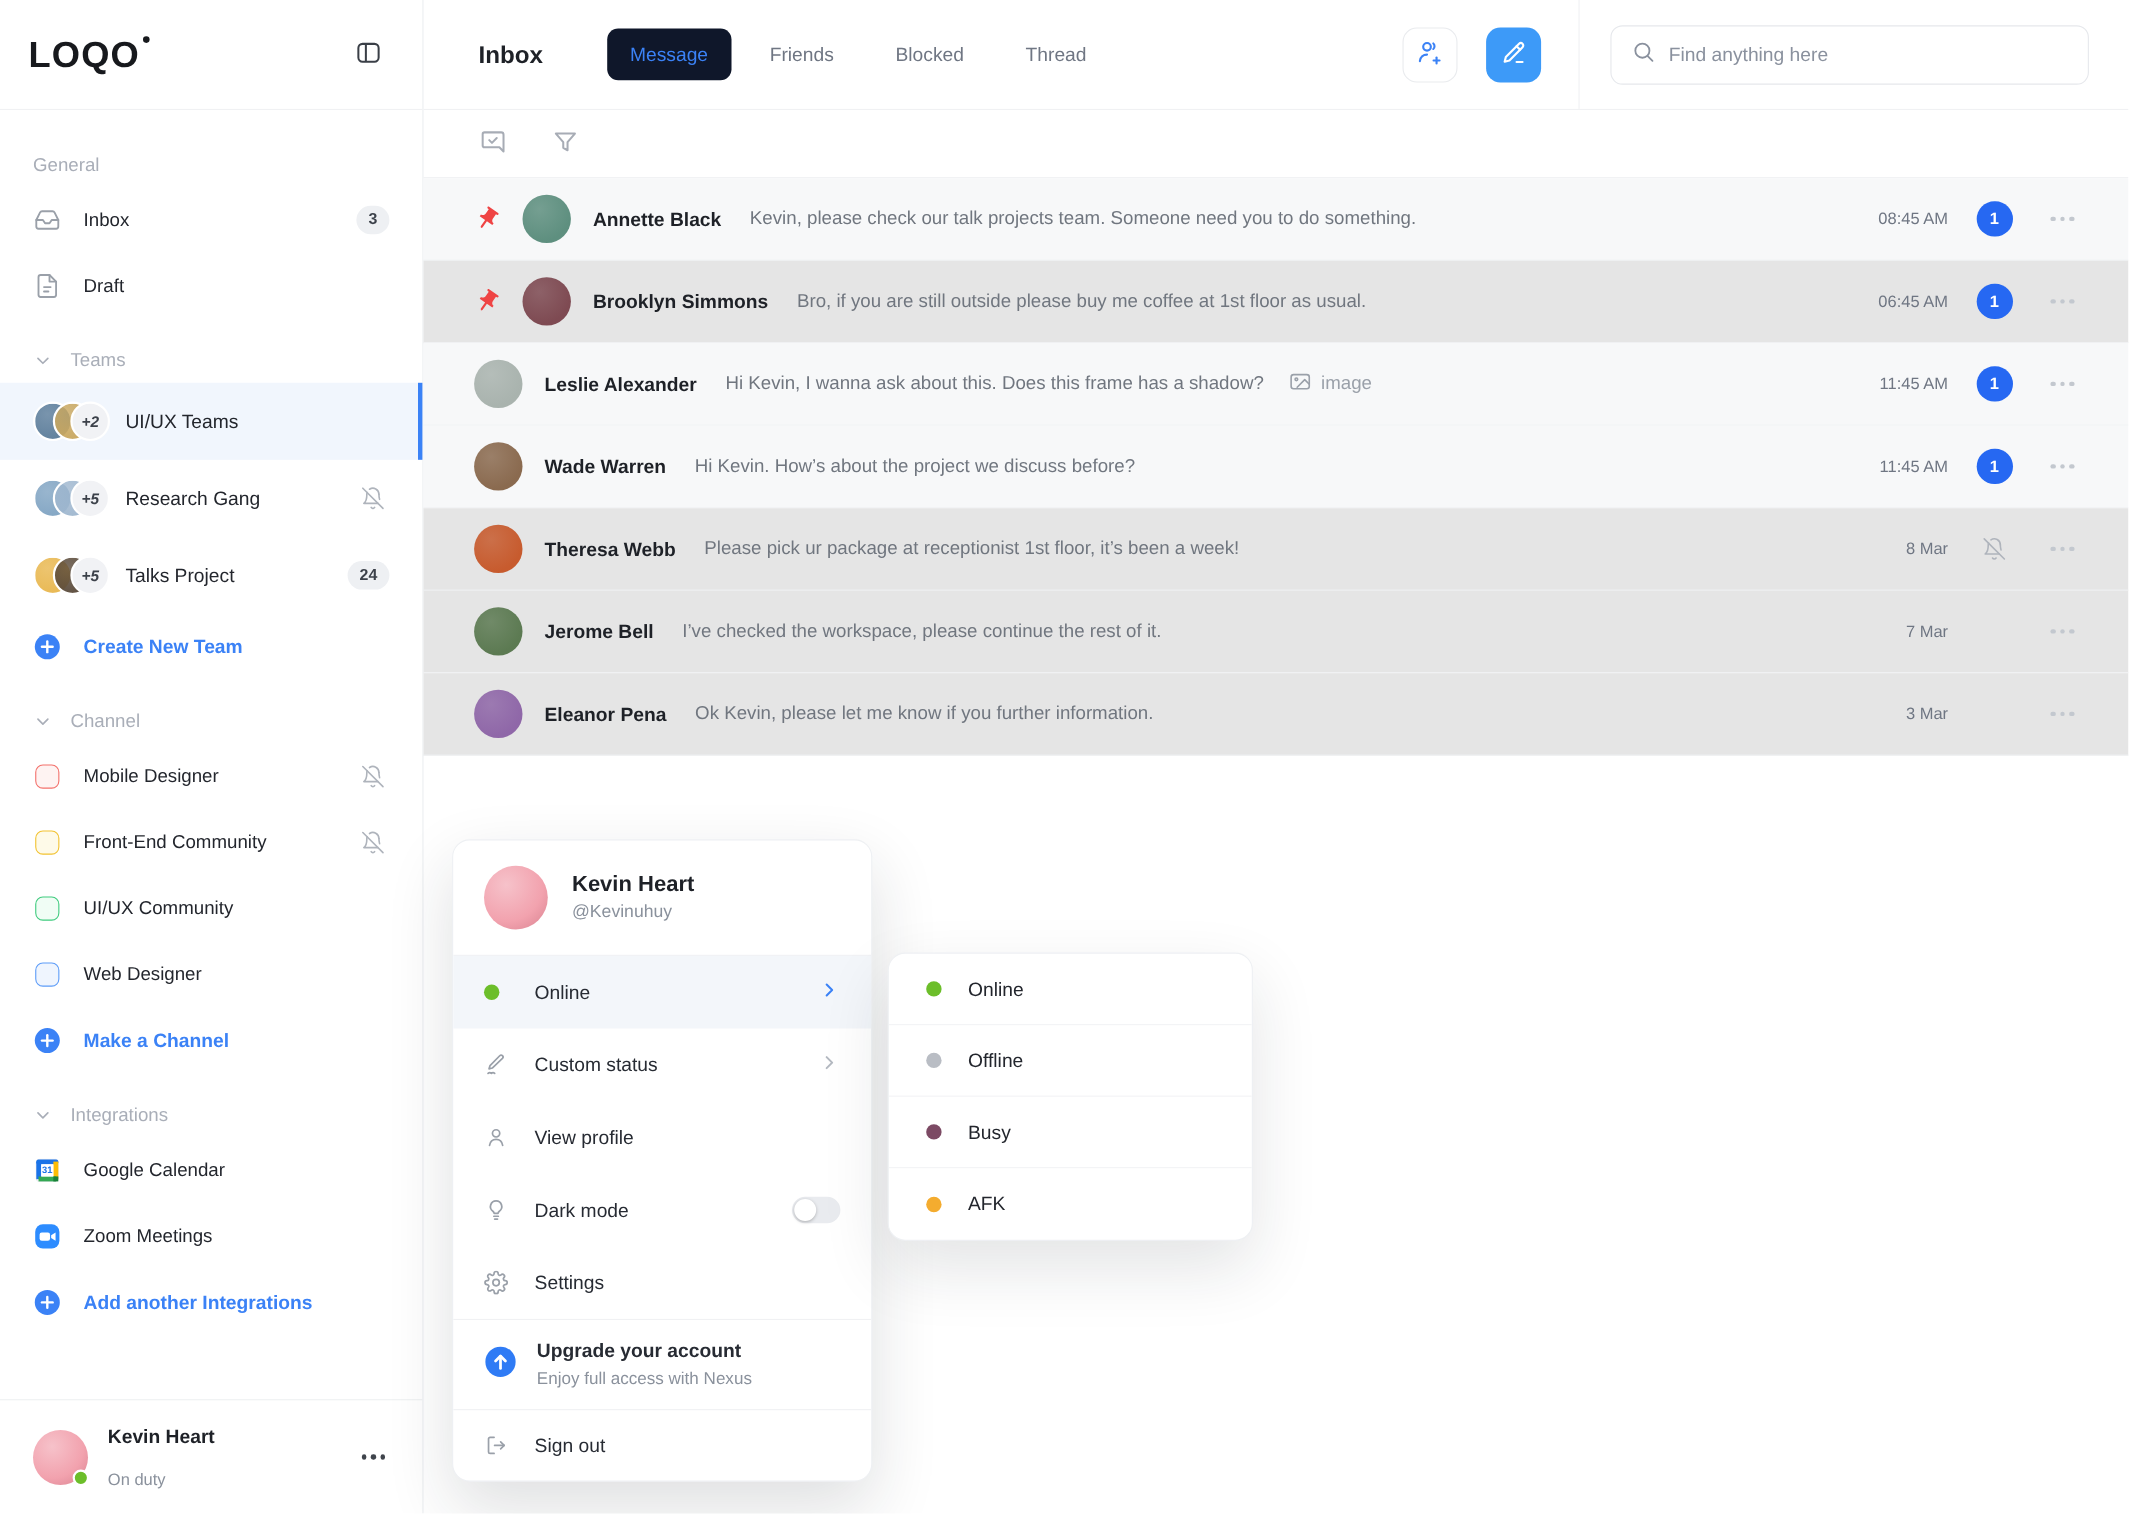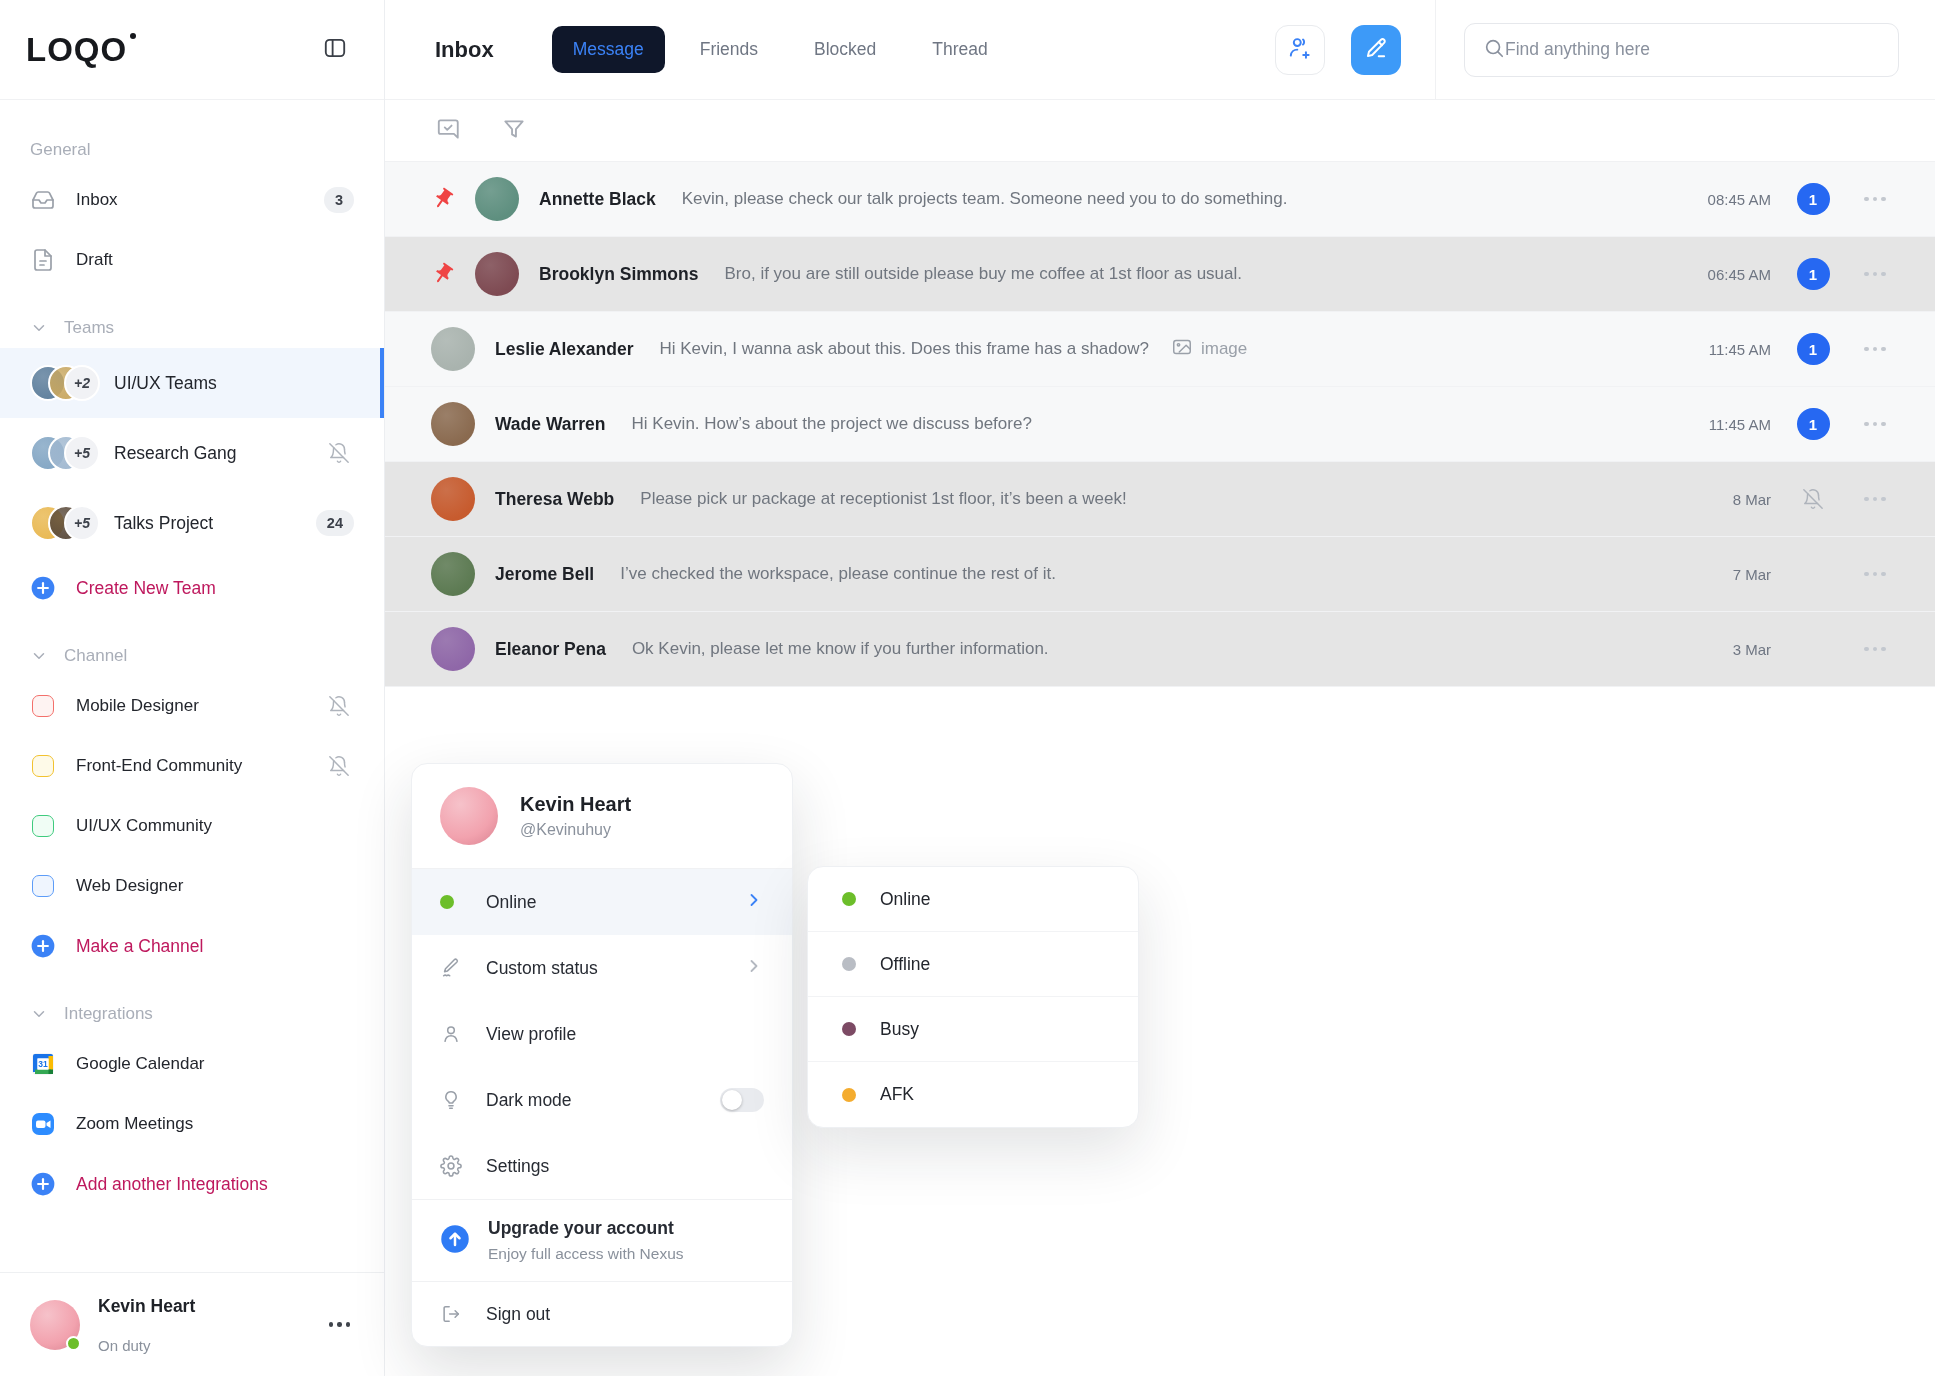--- a/index.html
+++ b/index.html
@@ -26,21 +26,21 @@
   .team-item.active { background:#F1F6FD; }
   .team-item.active::after { content:""; position:absolute; right:-1px; top:0; width:5px; height:100%; background:#3B82F6; }
   .tav-cluster { position:relative; width:68px; height:40px; margin-right:16px; }
   .tav { position:absolute; top:2px; width:36px; height:36px; border-radius:50%; border:2px solid #fff; }
   .tav.a1 { left:0; }
   .tav.a2 { left:18px; }
   .plus-pill { position:absolute; left:34px; top:2px; width:36px; height:36px; border-radius:50%; background:#F1F2F5; border:2px solid #fff; display:flex; align-items:center; justify-content:center; font-size:14px; font-weight:bold; color:#3C414A; }
   .team-item .s-label { flex:1; font-size:17.5px; }
   .mute-slot { width:30px; display:flex; justify-content:center; }
   .swatch { width:22px; height:22px; border-radius:7px; border:1.8px solid; margin:0 22px 0 2px; }
-  .side-link { color:#be185d; font-weight:normal; font-size:17.5px; }
+  .side-link { color:#3b82f6; font-weight:bold; font-size:17.5px; }
   .side-link .s-icon { width:26px; display:flex; justify-content:center; margin-right:20px; }
   .side-user { height:104px; min-height:104px; border-top:1px solid #EEF0F2; display:flex; align-items:center; padding:0 30px; }
   .avatar { border-radius:50%; position:relative; flex-shrink:0; }
   .status-dot { position:absolute; right:-1px; bottom:-1px; width:15px; height:15px; border-radius:50%; background:#6CBE2A; border:2.5px solid #fff; }
   .side-user .u-meta { margin-left:18px; flex:1; }
   .side-user .u-name { font-size:17.5px; font-weight:bold; color:#1E2127; }
   .side-user .u-status { font-size:15px; color:#8A919C; margin-top:20px; }
   .dots { display:flex; gap:4px; align-items:center; }
   .dots i { width:4.5px; height:4.5px; border-radius:50%; background:#8A919C; }
 
@@ -49,21 +49,21 @@
   .topbar { height:100px; min-height:100px; display:flex; align-items:center; border-bottom:1px solid #F0F1F3; }
   .page-title { font-size:22px; font-weight:bold; margin-left:50px; color:#1E2127; }
   .tabs { display:flex; align-items:center; margin-left:58px; gap:14px; }
   .tab { border:none; background:none; font-size:17.5px; color:#6F7683; padding:13px 21px; border-radius:10px; cursor:pointer; font-family:inherit; }
   .tab.active { background:#0f172a; color:#3B82F6; font-weight:normal; }
   .top-actions { margin-left:auto; display:flex; align-items:center; gap:26px; padding-right:34px; }
   .sq-btn { width:50px; height:50px; border-radius:13px; display:flex; align-items:center; justify-content:center; cursor:pointer; }
   .sq-btn.ghost { background:#fff; border:1px solid #E9EBEE; }
   .sq-btn.primary { background:#3D9AF8; border:none; }
   .search-wrap { width:500px; height:100%; border-left:1px solid #F0F1F3; display:flex; align-items:center; padding:0 36px 0 28px; }
-  .search-box { flex:1; height:54px; border:1px solid #E6E8EC; border-radius:11px; display:flex; align-items:center; padding:0 18px; }
+  .search-box { flex:1; height:54px; border:1px solid #E6E8EC; border-radius:11px; display:flex; align-items:center; padding:0 18px; gap:12px; }
   .search-box input { border:none; outline:none; flex:1; font-size:17.5px; color:#3C414A; font-family:inherit; background:transparent; }
   .search-box input::placeholder { color:#8A919E; }
 
   .list-toolbar { height:62px; min-height:62px; border-bottom:1px solid #F0F1F3; display:flex; align-items:center; gap:32px; padding-left:46px; }
 
   .rows { }
   .msg-row { height:75px; display:flex; align-items:center; padding:0 40px 0 46px; border-bottom:1px solid #F1F2F4; background:#e5e5e5; }
   .msg-row.shaded { background:#F7F8F9; }
   .pin-slot { width:44px; display:flex; align-items:center; }
   .msg-row .avatar { width:44px; height:44px; margin-right:20px; }

